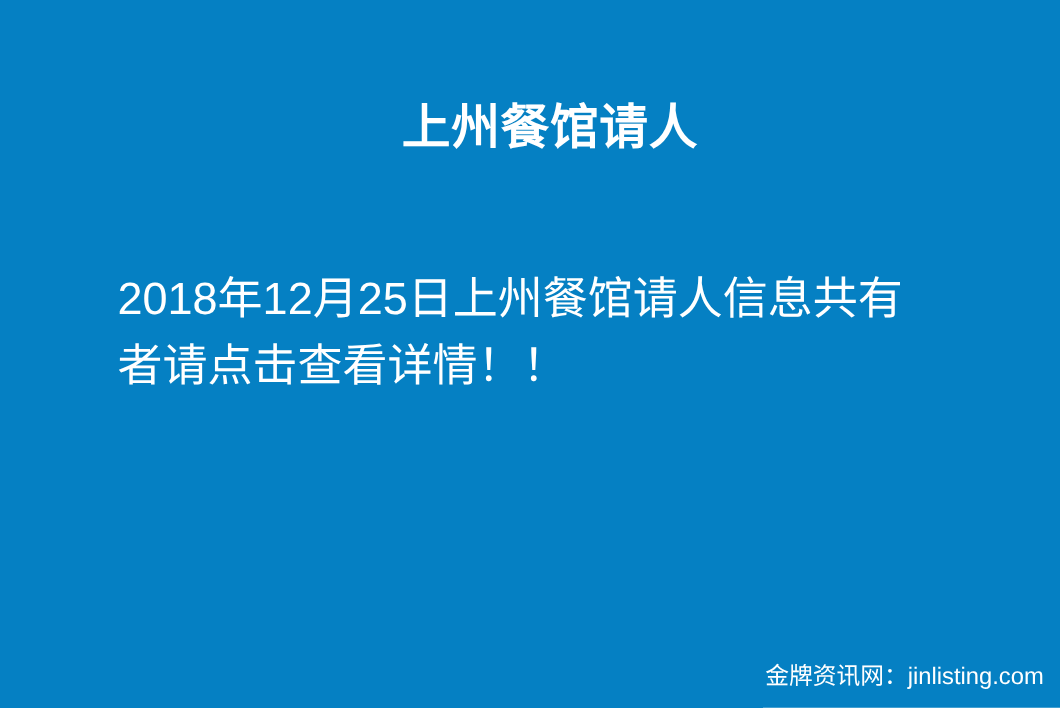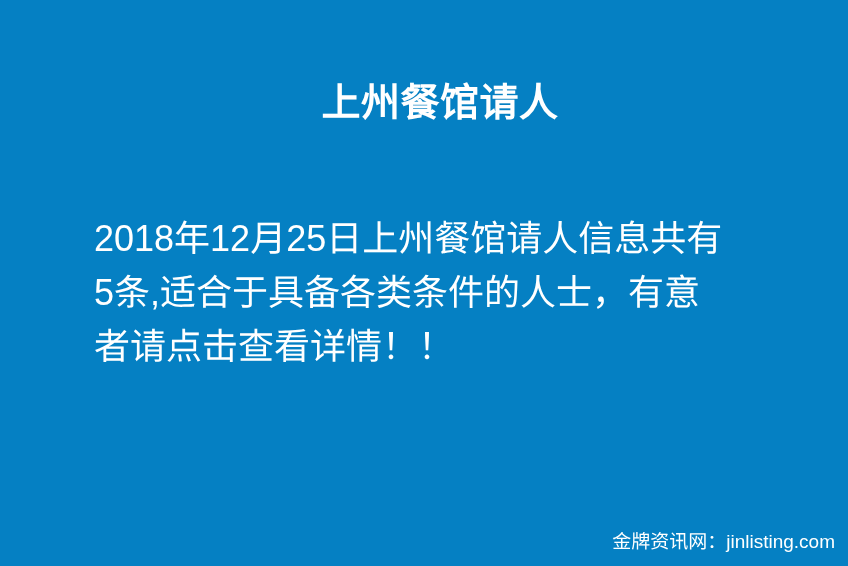--- a/index.html
+++ b/index.html
@@ -72,21 +72,20 @@
 </style>
 </head>
 <body>
 
 <div class="poster">
 
   <div class="poster-title">上州餐馆请人</div>
 
   <div class="poster-body">
     <span class="body-line">2018年12月25日上州餐馆请人信息共有</span>
-    <span class="body-line">5条,适合于具备各类条件的人士，有意</span>
     <span class="body-line">者请点击查看详情！！</span>
   </div>
 
   <div class="poster-footer">
     <span>金牌资讯网</span><span class="footer-sep">：</span><span>jinlisting.com</span>
   </div>
 
 </div>
 
 </body></html>

